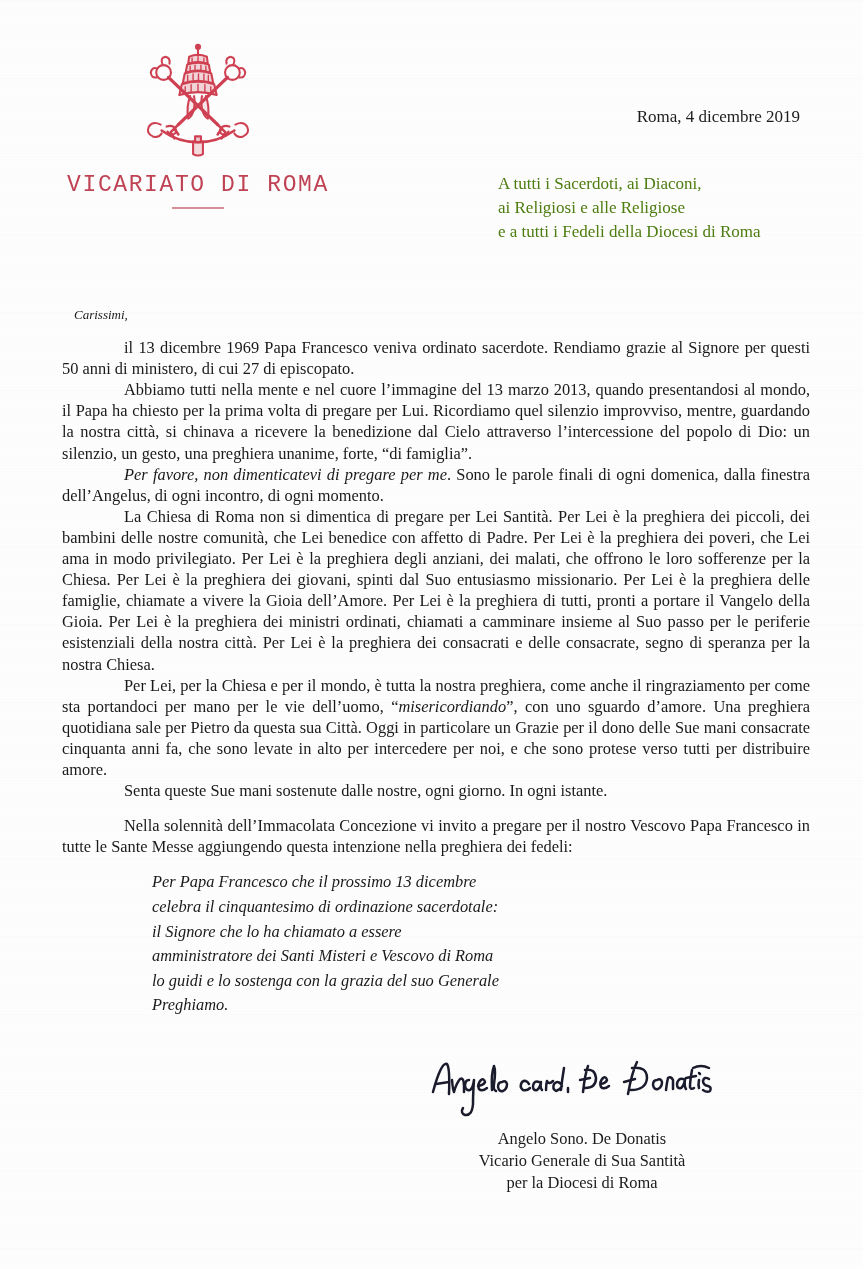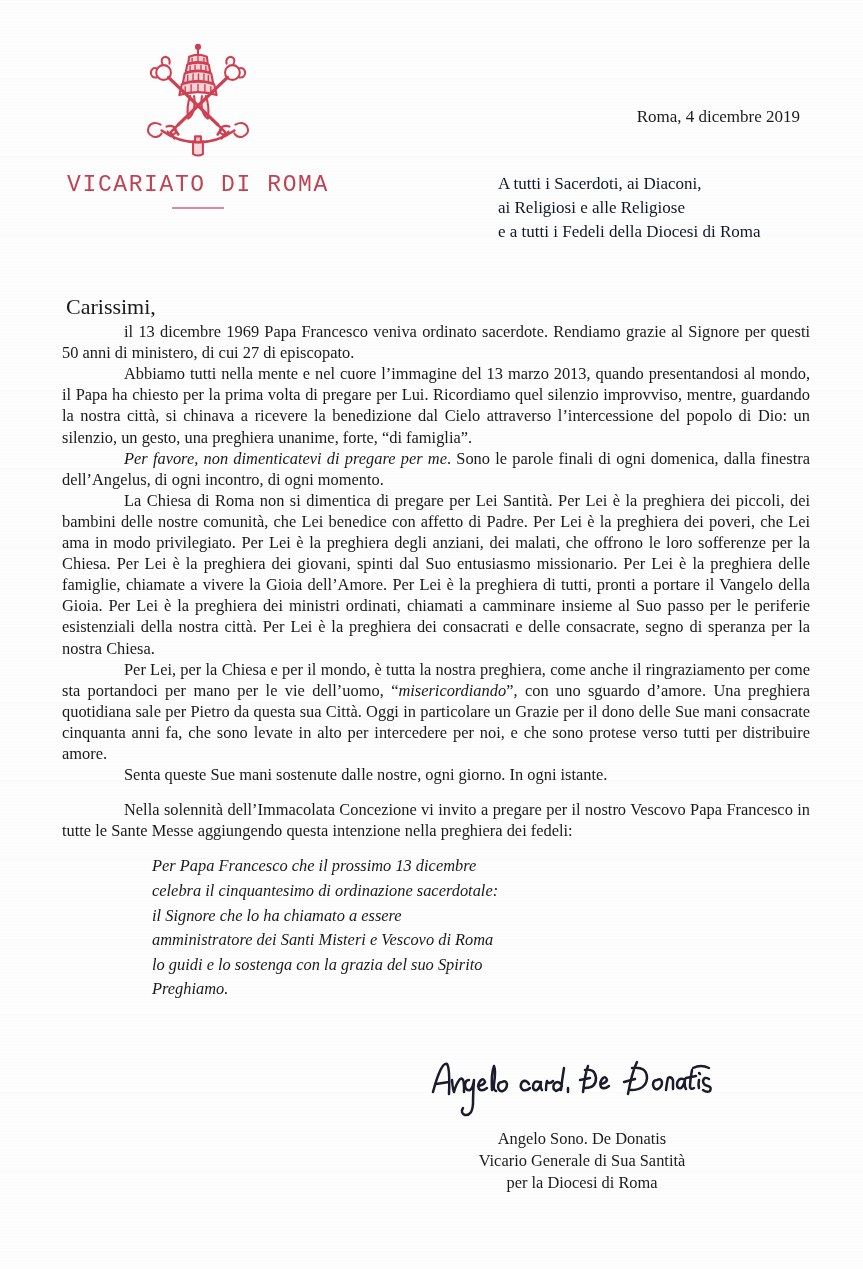--- a/index.html
+++ b/index.html
@@ -82,21 +82,21 @@
     font-size: 17px;
     color: #1c1c1c;
   }
 
   .addressee {
     position: absolute;
     left: 498px;
     top: 172px;
     font-size: 17px;
     line-height: 24px;
-    color: #0f172a;
+    color: #4d7c0f;
     white-space: nowrap;
     font-family: Liberation Serif, serif;
   }
 
   
   .body-area {
     position: absolute;
     left: 62px;
     top: 292px;
     width: 748px;
@@ -108,24 +108,25 @@
     line-height: 21.1px;
     text-align: justify;
     text-justify: inter-word;
     text-indent: 62px;
     hyphens: none;
   }
 
   p.para i, .it { font-style: italic; }
 
   .salutation {
-    margin: 4px;
-    font-size: 22px;
+    margin: 12px;
+    font-size: 13px;
     line-height: 21.1px;
     text-indent: 0;
+    font-style: italic;
   }
 
   .gap-sm { height: 5px; }
   .gap-md { height: 14px; }
 
   
   .prayer {
     margin: 8px;
     padding-left: 82px;
     font-size: 16.4px;
@@ -249,21 +250,21 @@
 
     <p class="para">Nella solennità dell’Immacolata Concezione vi invito a pregare per il nostro Vescovo Papa Francesco in tutte le Sante Messe aggiungendo questa intenzione nella preghiera dei fedeli:</p>
 
     <div class="gap-sm"></div>
 
     <div class="prayer">
       <div>Per Papa Francesco che il prossimo 13 dicembre</div>
       <div>celebra il cinquantesimo di ordinazione sacerdotale:</div>
       <div>il Signore che lo ha chiamato a essere</div>
       <div>amministratore dei Santi Misteri e Vescovo di Roma</div>
-      <div>lo guidi e lo sostenga con la grazia del suo Spirito</div>
+      <div>lo guidi e lo sostenga con la grazia del suo Generale</div>
       <div>Preghiamo.</div>
     </div>
 
     <div class="gap-md"></div>
 
   </div>
 
   <div class="signature-wrap" title="Angelo card. De Donatis">
     <svg class="signature-svg" width="290" height="74" viewBox="0 0 290 74" aria-hidden="true">
       <g fill="none" stroke="#1b1b2e" stroke-width="2.5" stroke-linecap="round" stroke-linejoin="round">

